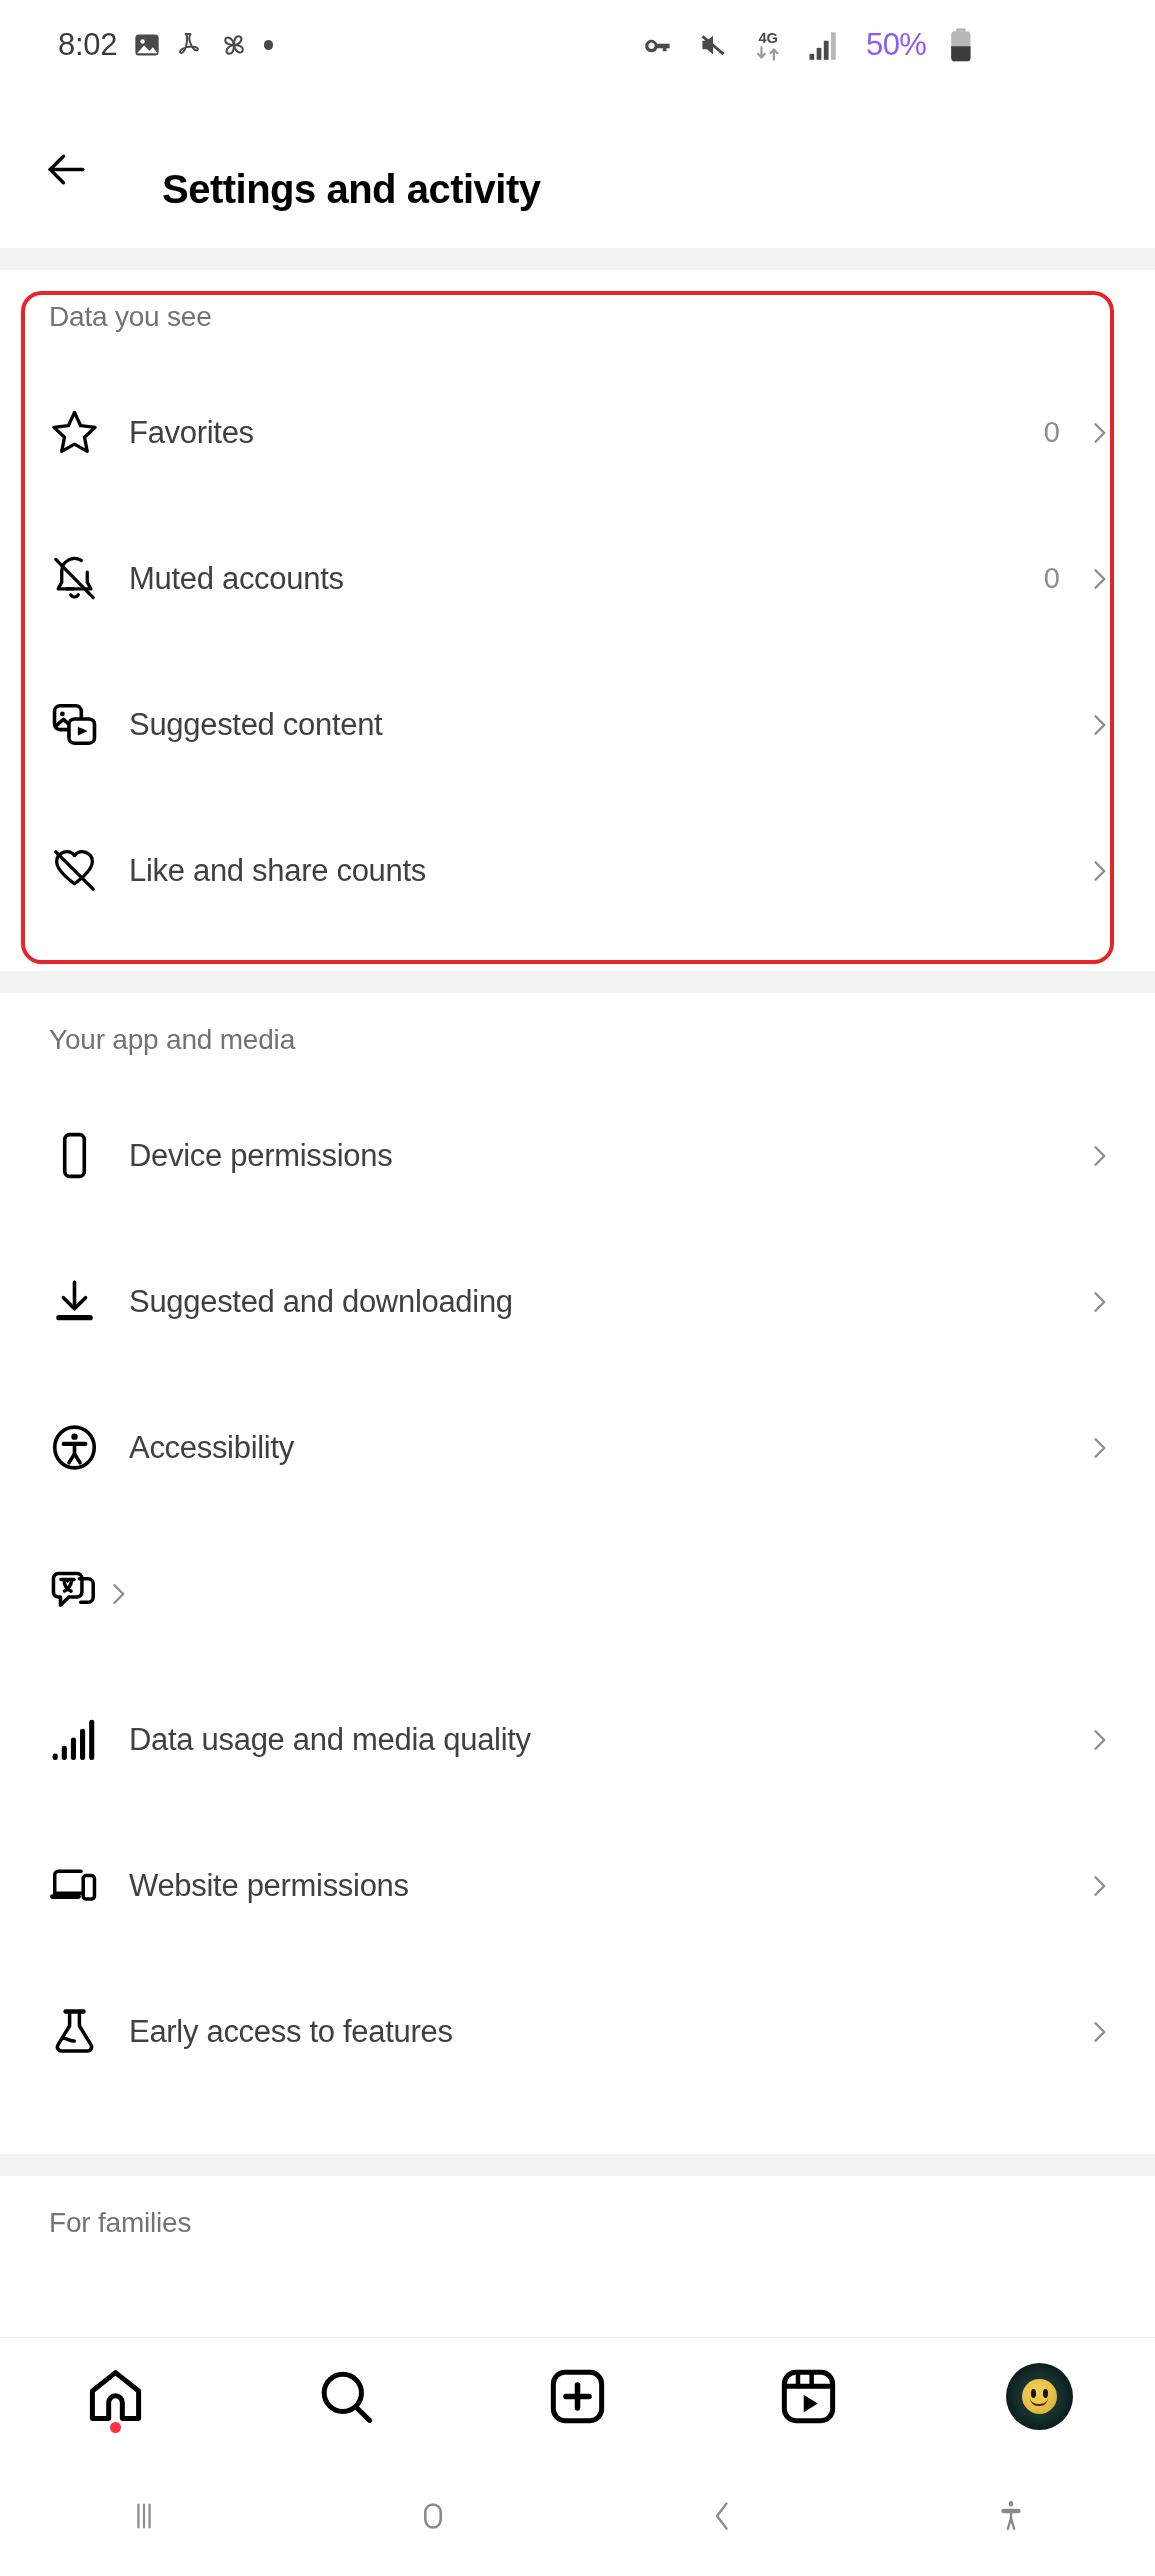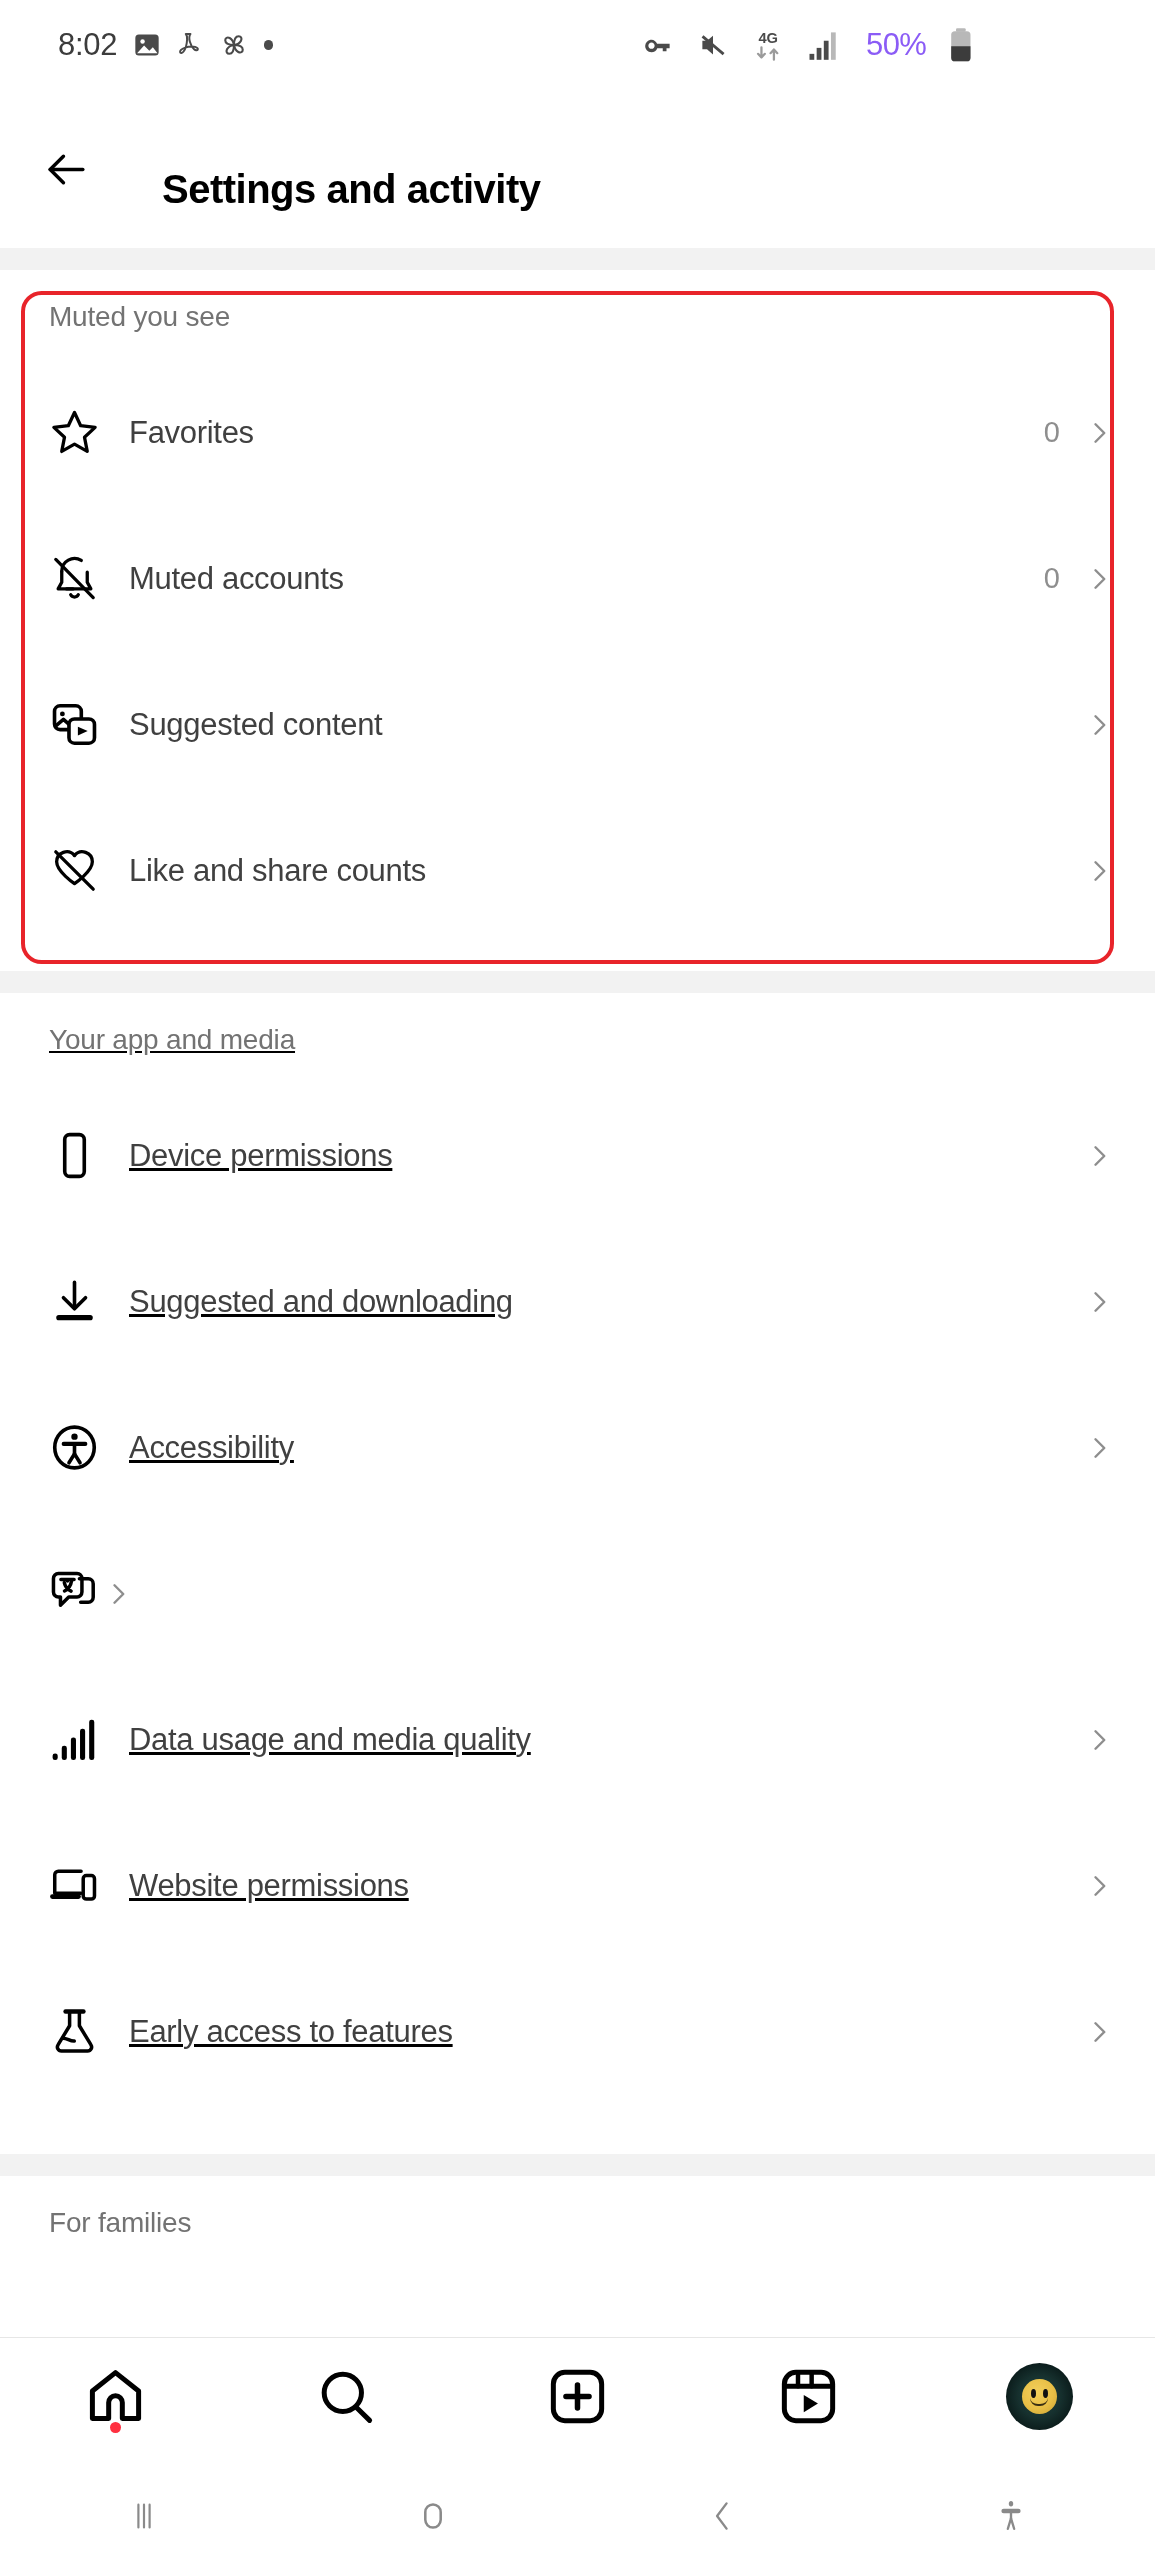--- a/index.html
+++ b/index.html
@@ -182,21 +182,21 @@
             <path d="M10.5 5.5 L4 12 L10.5 18.5"></path>
         </svg>
       </span>
     </div>
     <div class="header-title">Settings and activity</div>
   </div>
 
   <div class="band" style="top:248px; height:21.7px;"></div>
 
   <div class="section" style="top:270px;">
-    <div class="section-title" style="padding-top:31px; padding-bottom:26.5px;">Muted you see</div>
+    <div class="section-title" style="padding-top:31px; padding-bottom:26.5px;">Data you see</div>
 
     <div class="row">
       <div class="row-icon">
         <svg width="51" height="51" viewBox="0 0 24 24" fill="none" stroke="#000" stroke-width="1.55" stroke-linejoin="round">
           <path d="M12 2.6 l2.9 6.2 6.8 .8 -5 4.6 1.3 6.7 -6-3.4 -6 3.4 1.3-6.7 -5-4.6 6.8-.8z"></path>
         </svg>
       </div>
       <div class="row-label">Favorites</div>
       <div class="row-count">0</div>
       <div class="row-chev">
@@ -258,21 +258,21 @@
             <path d="M9 4.5 L16.5 12 L9 19.5"></path>
           </svg>
       </div>
     </div>
   </div>
 
   <div class="red-box"></div>
 
   <div class="band" style="top:971px; height:21.7px;"></div>
 
-  <div class="section" style="top:993px;text-decoration:underline;">
+  <div class="section" style="top:993px;">
     <div class="section-title" style="padding-top:31px; padding-bottom:26.5px;">Your app and media</div>
 
     <div class="row">
       <div class="row-icon">
         <svg width="51" height="51" viewBox="0 0 24 24" fill="none" stroke="#000" stroke-width="1.7" stroke-linejoin="round">
           <rect x="7.4" y="2.2" width="9.2" height="19.6" rx="2.3"></rect>
         </svg>
       </div>
       <div class="row-label">Device permissions</div>
       <div class="row-chev">

